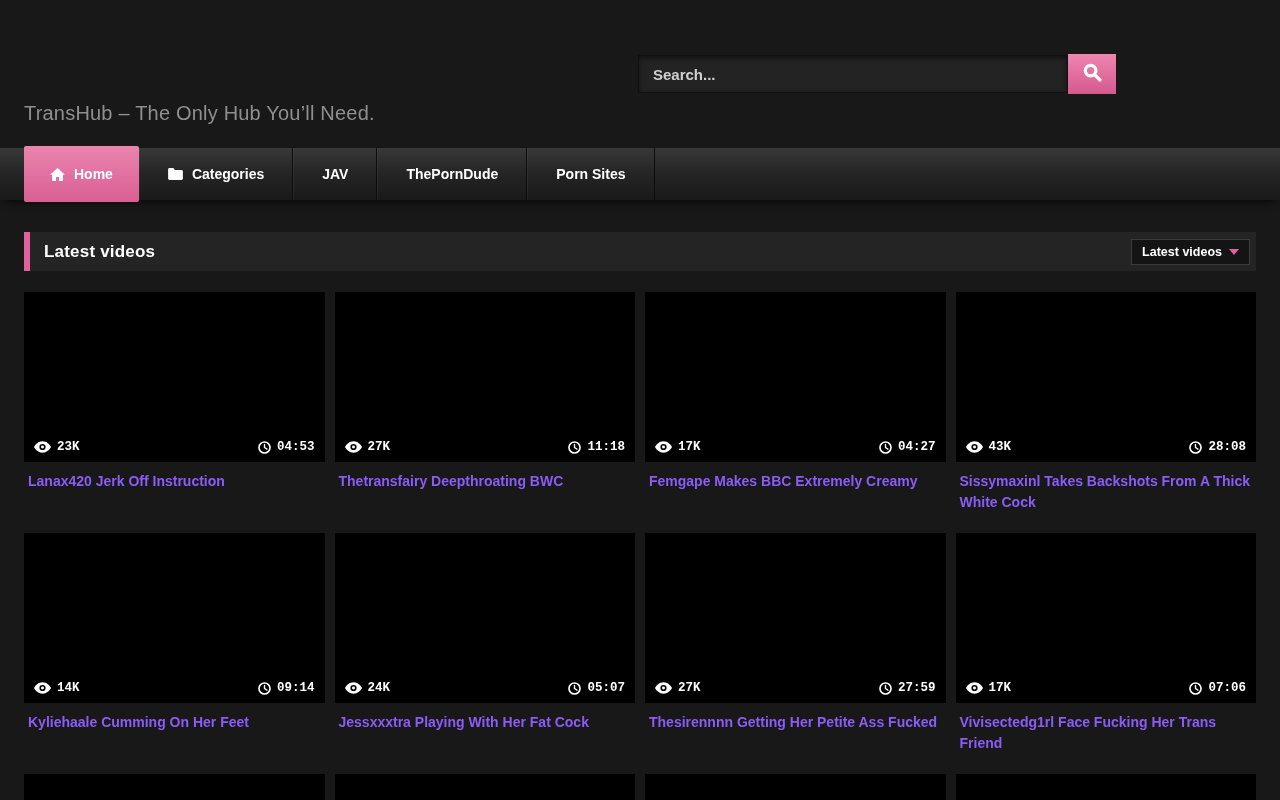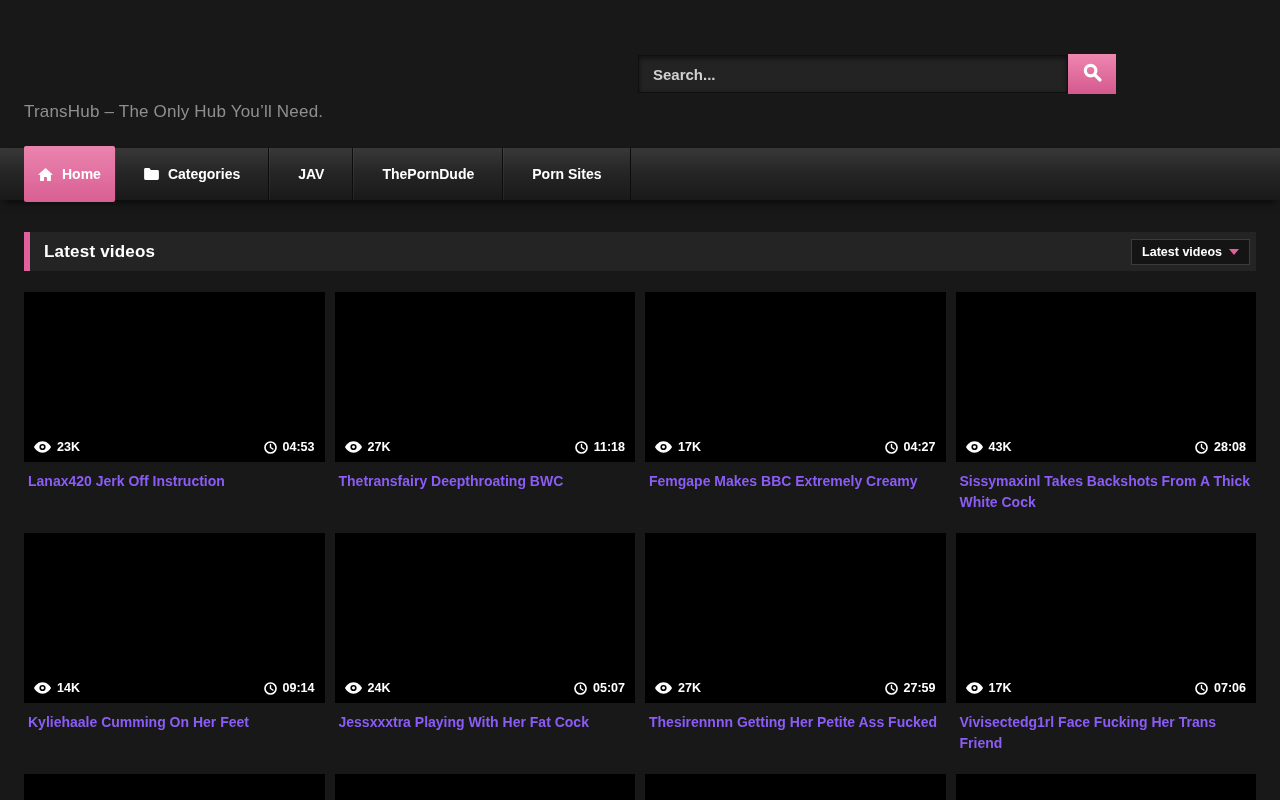--- a/index.html
+++ b/index.html
@@ -20,40 +20,40 @@
     color: #14b8a6; font-weight: bold; font-size: 15px;
     padding: 0 14px; outline: none;
     font-family: "Liberation Sans", sans-serif;
   }
   .search-input::placeholder { color: #d0d0d0; font-weight: bold; }
   .search-button {
     width: 48px; height: 40px; border: none; cursor: pointer;
     background: linear-gradient(#ef86b0, #d4598d);
     display: flex; align-items: center; justify-content: center;
   }
-  .tagline { position: absolute; left: 24px; top: 102px; color: #8f8f8f; font-size: 17px; letter-spacing: .2px; }
+  .tagline { position: absolute; left: 24px; top: 102px; color: #8f8f8f; font-size: 20px; letter-spacing: .2px; }
 
   
   .main-nav {
     height: 52px;
     background: linear-gradient(to bottom, #383838 0%, #262626 45%, #191919 100%);
     box-shadow: 0 6px 8px -4px rgba(0,0,0,.7);
   }
   .nav-list { list-style: none; display: flex; margin-left: 24px; height: 100%; }
   .nav-item {
     display: flex; align-items: center; gap: 9px;
     padding: 9px 28px; font-size: 14px; font-weight: bold; color: #fff;
     border-right: 1px solid #0c0c0c; cursor: pointer; white-space: nowrap;
   }
   .nav-item + .nav-item { border-left: 1px solid rgba(255,255,255,.05); }
   .nav-item.active {
     background: linear-gradient(#ea84ae, #d95f93);
     height: 56px; margin-top: -2px; border-radius: 2px;
     border-right: none; position: relative; z-index: 2;
-    padding: 0 14px;
+    padding: 0 26px;
   }
   .nav-item .icon { display: inline-flex; }
 
   
   .section-bar {
     margin: 32px 24px 0 24px; height: 39px;
     background: #242424; border-left: 6px solid #e0619b;
     display: flex; align-items: center; justify-content: space-between;
     padding: 0 6px 0 14px;
     gap: 20px;
@@ -78,21 +78,21 @@
     column-gap: 10px; row-gap: 20px;
   }
   .card { cursor: pointer; }
   .thumb { position: relative; width: 100%; height: 170px; background: #000; }
   .meta {
     position: absolute; left: 0; right: 0; bottom: 0; height: 30px;
     background: rgba(0,0,0,.6);
     display: flex; align-items: center; justify-content: space-between;
     padding: 0 10px; font-size: 12.5px; font-weight: bold; color: #fff;
   }
-  .meta .m { display: flex; align-items: center; gap: 6px; }
+  .meta .m { display: flex; align-items: center; gap: 6px; font-family: Liberation Mono, monospace; }
   .meta .icon { display: inline-flex; }
   .vtitle {
     margin-top: 9px; min-height: 42px;
     font-size: 14px; font-weight: 700; line-height: 21px;
     color: #8b5cf6; text-align: left; padding: 0 4px;
   }
 </style>
 </head>
 <body>
 

